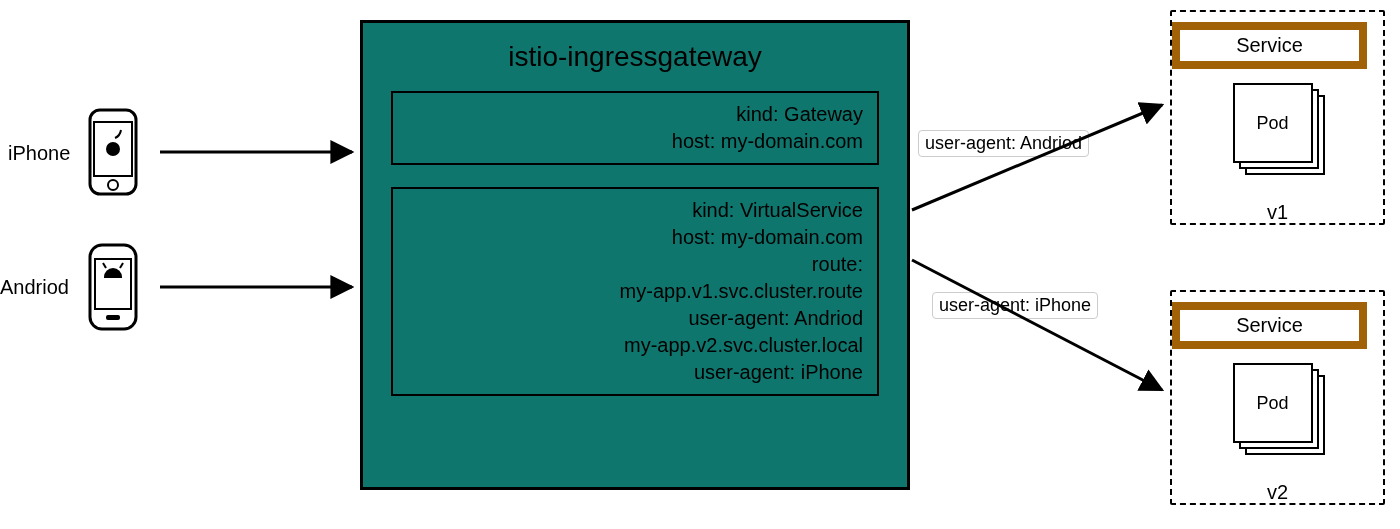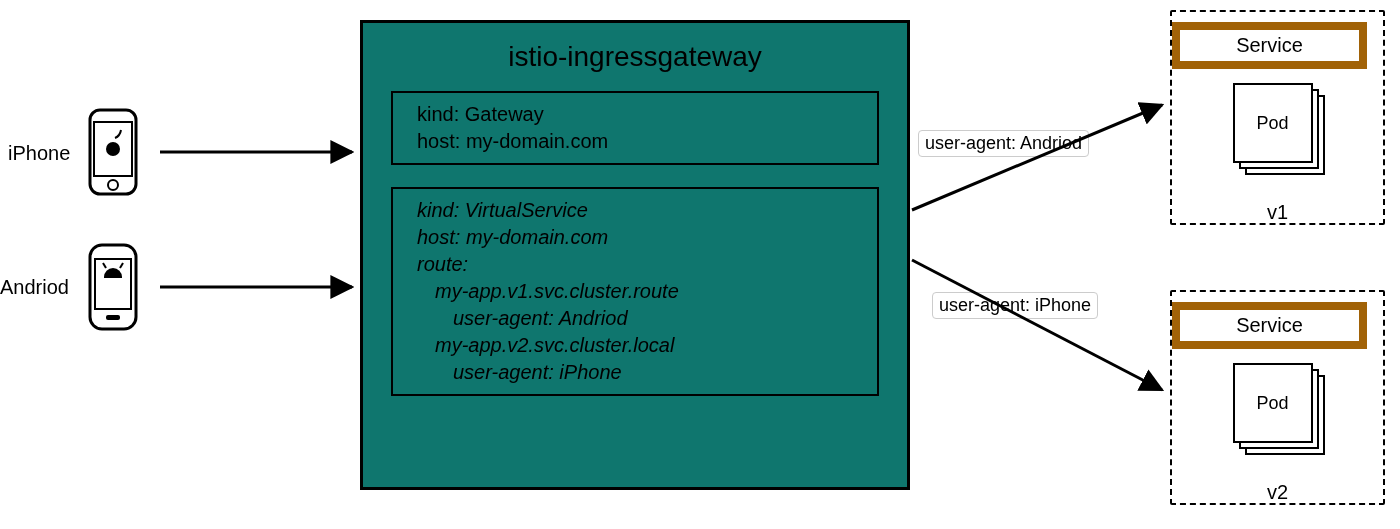--- a/index.html
+++ b/index.html
@@ -39,27 +39,27 @@
   }
   .center-title {
     text-align: center;
     font-size: 28px;
     margin-top: 18px;
     font-weight: normal;
   }
   .inner-box {
     border: 2px solid #000;
     margin: 18px 28px 0 28px;
-    padding: 8px 24px;
+    padding: 8px 14px;
     font-size: 20px;
     line-height: 1.35;
+    text-align: right;
   }
   .inner-box.vs {
     margin-top: 22px;
-    font-style: italic;
   }
   .indent1 { padding-left: 18px; }
   .indent2 { padding-left: 36px; }
   .service-group {
     position: absolute;
     width: 215px;
     height: 215px;
     border: 2px dashed #000;
     box-sizing: border-box;
     background: #fff;

